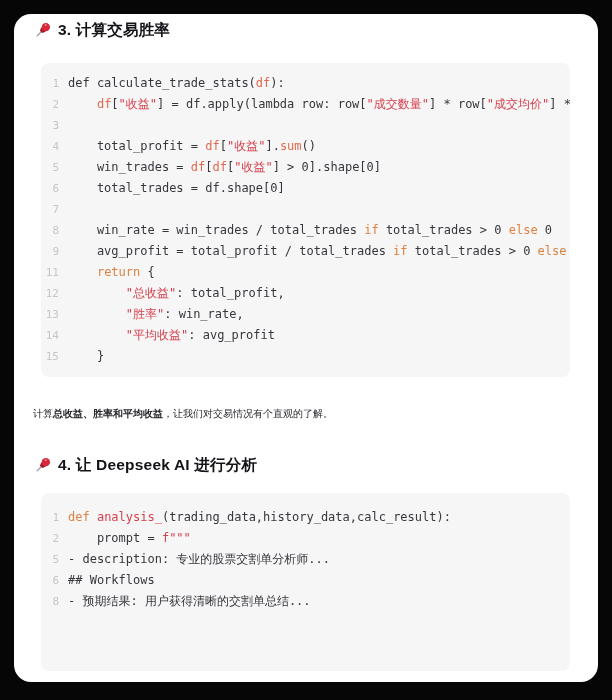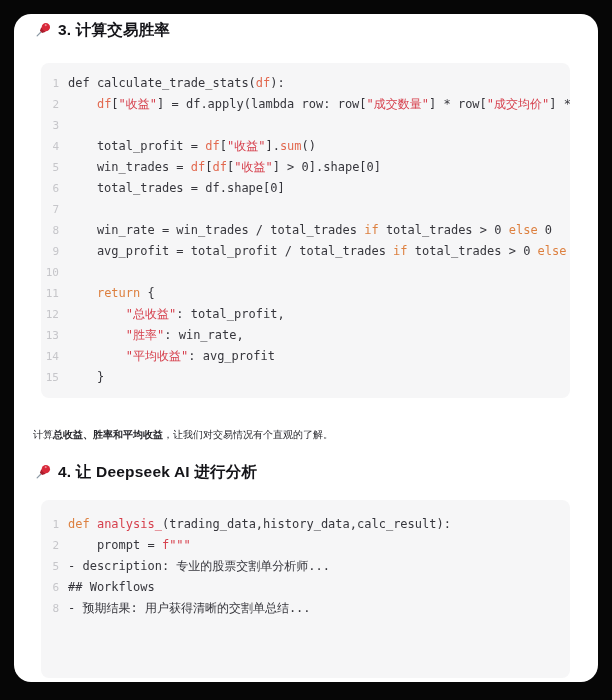--- a/index.html
+++ b/index.html
@@ -13,21 +13,21 @@
     position:absolute;left:14px;top:14px;width:584px;height:668px;
     background:var(--card-background,#ffffff);
     border-radius:17px;overflow:hidden;
   }
   .hd{
     display:flex;align-items:center;margin:5px 0 0 19px;height:23px;
     font-size:15.5px;font-weight:700;color:var(--heading-text,#141418);
     letter-spacing:.2px;
   }
   .hd .pin{width:19px;height:19px;margin-right:6px;flex:0 0 auto;display:inline-block;}
-  .hd.hd2{margin-top:14px;}
+  .hd.hd2{margin-top:28px;}
   .code{
     margin:21px 0 0 27px;width:529px;box-sizing:border-box;
     background:var(--code-background,#f6f6f7);
     border-radius:8px;padding:10px 0;overflow:hidden;
     font-family:"DejaVu Sans Mono",monospace;
     font-size:12px;line-height:21px;color:var(--code-plain,#36363c);
   }
   .code.code2{margin-top:16px;padding:14px 0 0;height:178px;}
   .cl{height:21px;white-space:pre;}
   .ln{
@@ -68,21 +68,20 @@
     <div class="code">
         <div class="cl"><span class="ln">1</span><span class="ct"><span class="tok-p">def calculate_trade_stats(</span><span class="tok-v">df</span><span class="tok-p">):</span></span></div>
         <div class="cl"><span class="ln">2</span><span class="ct"><span class="tok-p">    </span><span class="tok-v">df</span><span class="tok-p">[</span><span class="tok-s">"收益"</span><span class="tok-p">] = df.apply(lambda row: row[</span><span class="tok-s">"成交数量"</span><span class="tok-p">] * row[</span><span class="tok-s">"成交均价"</span><span class="tok-p">] * </span></span></div>
         <div class="cl"><span class="ln">3</span><span class="ct"></span></div>
         <div class="cl"><span class="ln">4</span><span class="ct"><span class="tok-p">    total_profit = </span><span class="tok-v">df</span><span class="tok-p">[</span><span class="tok-s">"收益"</span><span class="tok-p">].</span><span class="tok-v">sum</span><span class="tok-p">()</span></span></div>
         <div class="cl"><span class="ln">5</span><span class="ct"><span class="tok-p">    win_trades = </span><span class="tok-v">df</span><span class="tok-p">[</span><span class="tok-v">df</span><span class="tok-p">[</span><span class="tok-s">"收益"</span><span class="tok-p">] &gt; 0].shape[0]</span></span></div>
         <div class="cl"><span class="ln">6</span><span class="ct"><span class="tok-p">    total_trades = df.shape[0]</span></span></div>
         <div class="cl"><span class="ln">7</span><span class="ct"></span></div>
         <div class="cl"><span class="ln">8</span><span class="ct"><span class="tok-p">    win_rate = win_trades / total_trades </span><span class="tok-k">if</span><span class="tok-p"> total_trades &gt; 0 </span><span class="tok-k">else</span><span class="tok-p"> 0</span></span></div>
         <div class="cl"><span class="ln">9</span><span class="ct"><span class="tok-p">    avg_profit = total_profit / total_trades </span><span class="tok-k">if</span><span class="tok-p"> total_trades &gt; 0 </span><span class="tok-k">else</span><span class="tok-p"> 0</span></span></div>
-        <div class="cl"><span class="ln">10</span><span class="ct"></span></div>
         <div class="cl"><span class="ln">11</span><span class="ct"><span class="tok-p">    </span><span class="tok-k">return</span><span class="tok-p"> {</span></span></div>
         <div class="cl"><span class="ln">12</span><span class="ct"><span class="tok-p">        </span><span class="tok-s">"总收益"</span><span class="tok-p">: total_profit,</span></span></div>
         <div class="cl"><span class="ln">13</span><span class="ct"><span class="tok-p">        </span><span class="tok-s">"胜率"</span><span class="tok-p">: win_rate,</span></span></div>
         <div class="cl"><span class="ln">14</span><span class="ct"><span class="tok-p">        </span><span class="tok-s">"平均收益"</span><span class="tok-p">: avg_profit</span></span></div>
         <div class="cl"><span class="ln">15</span><span class="ct"><span class="tok-p">    }</span></span></div>
       </div>
 
     <p class="para"><span>计算</span><strong>总收益、胜率和平均收益</strong><span>，让我们对交易情况有个直观的了解。</span></p>
 
     <h3 class="hd hd2">

